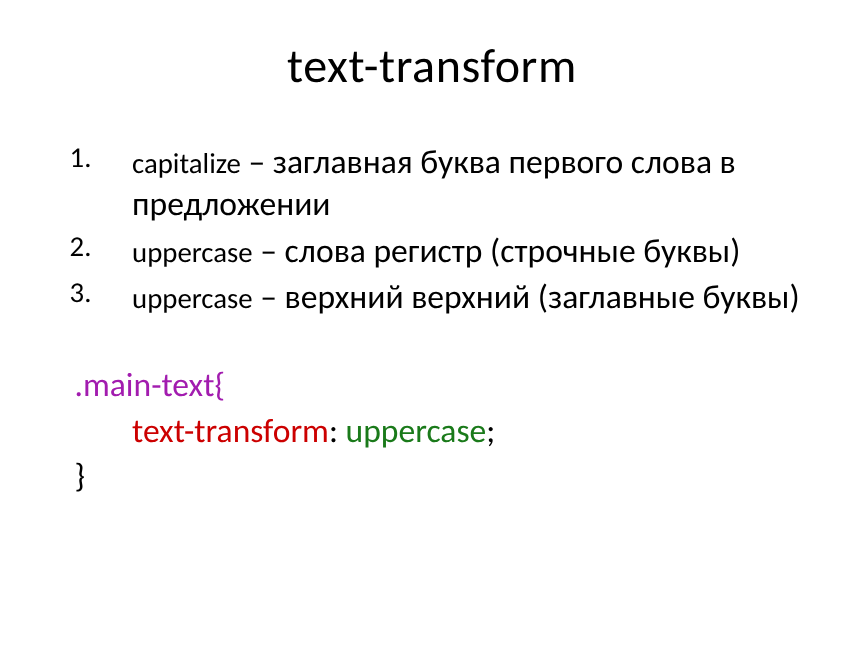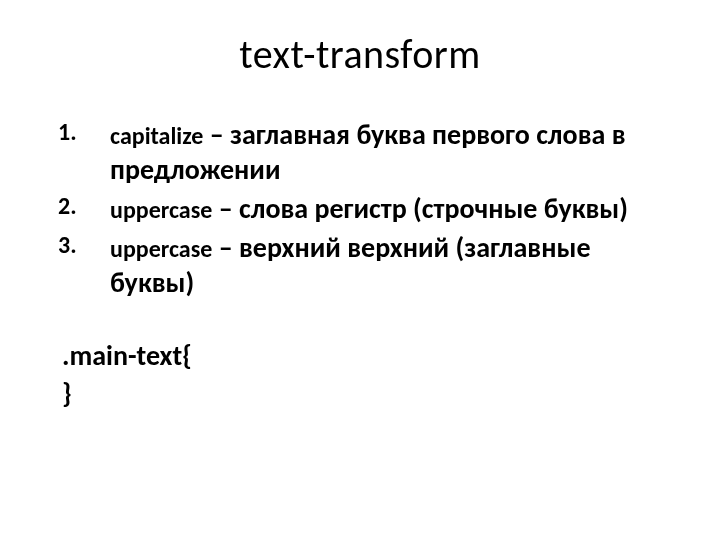--- a/index.html
+++ b/index.html
@@ -1,19 +1,18 @@
 <!DOCTYPE html>
 <html><head>
   <meta charset="utf-8">
   <style>
     * {
       margin: 0;
       padding: 0;
       box-sizing: border-box;
-      font-weight: bold;
     }
     body {
       width: 720px;
       height: 540px;
       background: #ffffff;
       font-family: Calibri, 'Segoe UI', Arial, sans-serif;
       color: #000000;
       padding: 30px 40px 40px 40px;
       overflow: hidden;
     }
@@ -49,21 +48,21 @@
     }
     .term {
       font-size: 24px;
     }
     .code-block {
       margin-top: 4px;
       font-size: 28px;
       line-height: 1.35;
     }
     .code-line-1 {
-      color: #000000;
+      color: #a21caf;
       padding-left: 22px;
       margin-top: 37px;
     }
     .code-line-2 {
       padding-left: 70px;
     }
     .css-prop {
       color: #cc0000;
     }
     .colon {
@@ -92,14 +91,17 @@
   <li>
     <span class="term">uppercase</span><span> – слова регистр (строчные буквы)</span>
   </li>
   <li>
     <span class="term">uppercase</span><span> – верхний верхний (заглавные буквы)</span>
   </li>
 </ol>
 
 <div class="code-block">
   <div class="code-line-1">.main-text{</div>
+  <div class="code-line-2">
+    <span class="css-prop">text-transform</span><span class="colon">: </span><span class="css-val">uppercase</span><span class="semicolon">;</span>
+  </div>
   <div class="code-line-3"> }</div>
 </div>
 
 </body></html>

